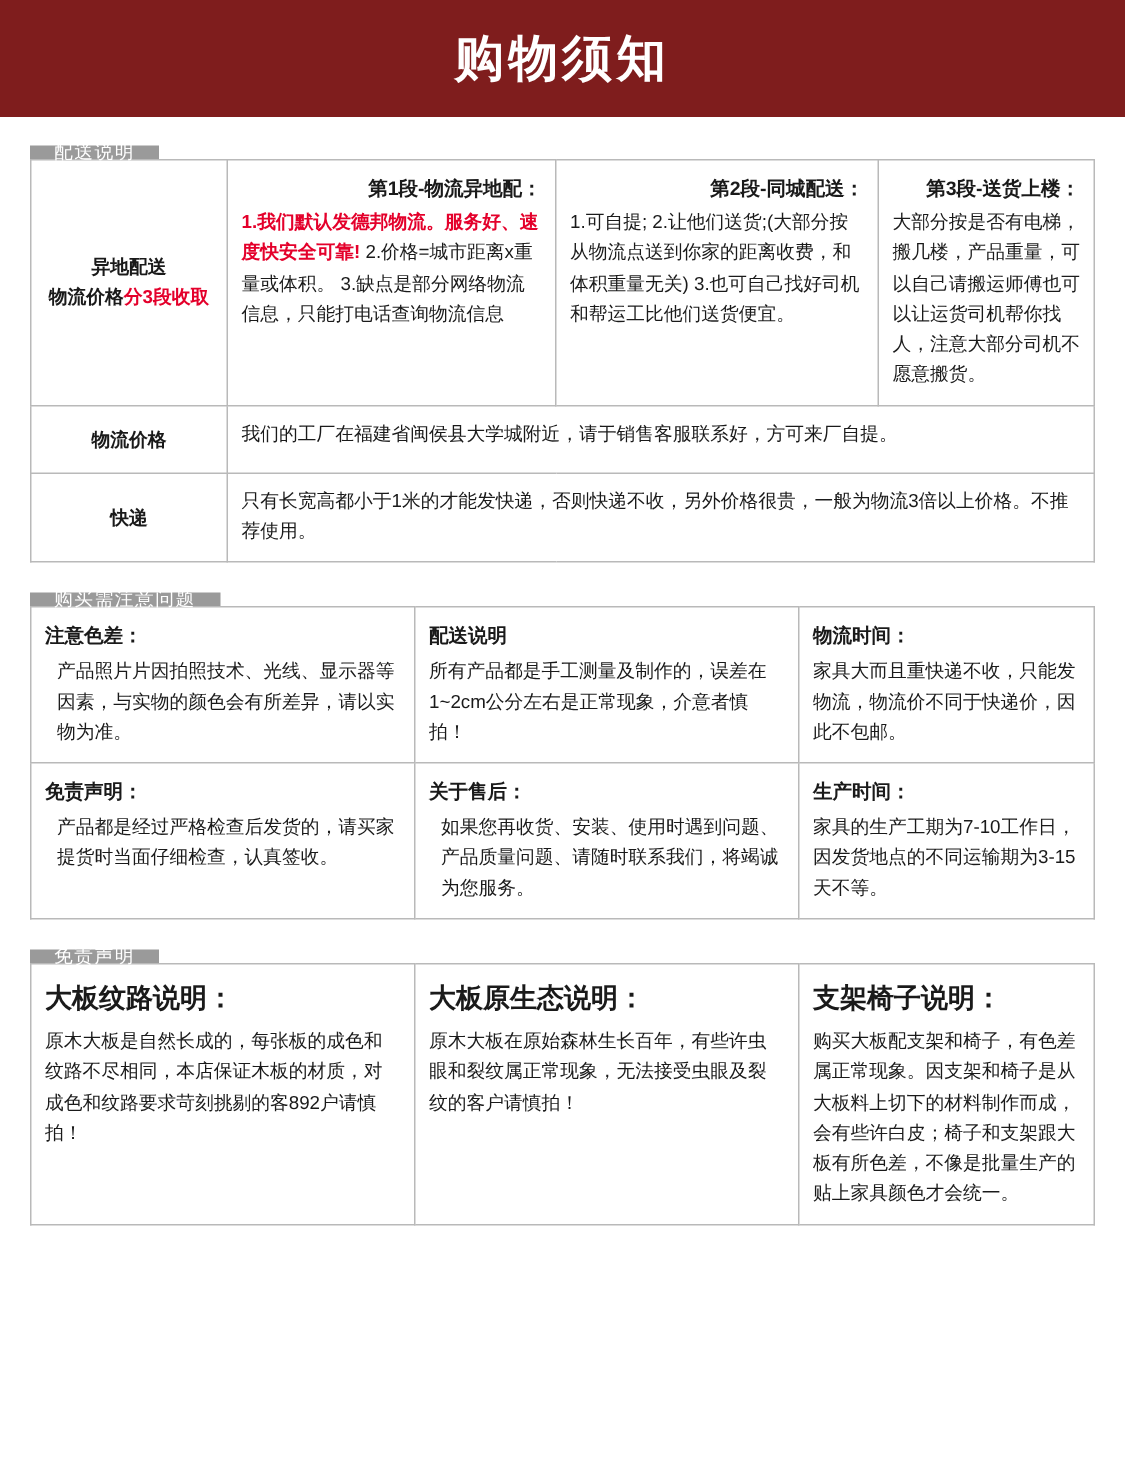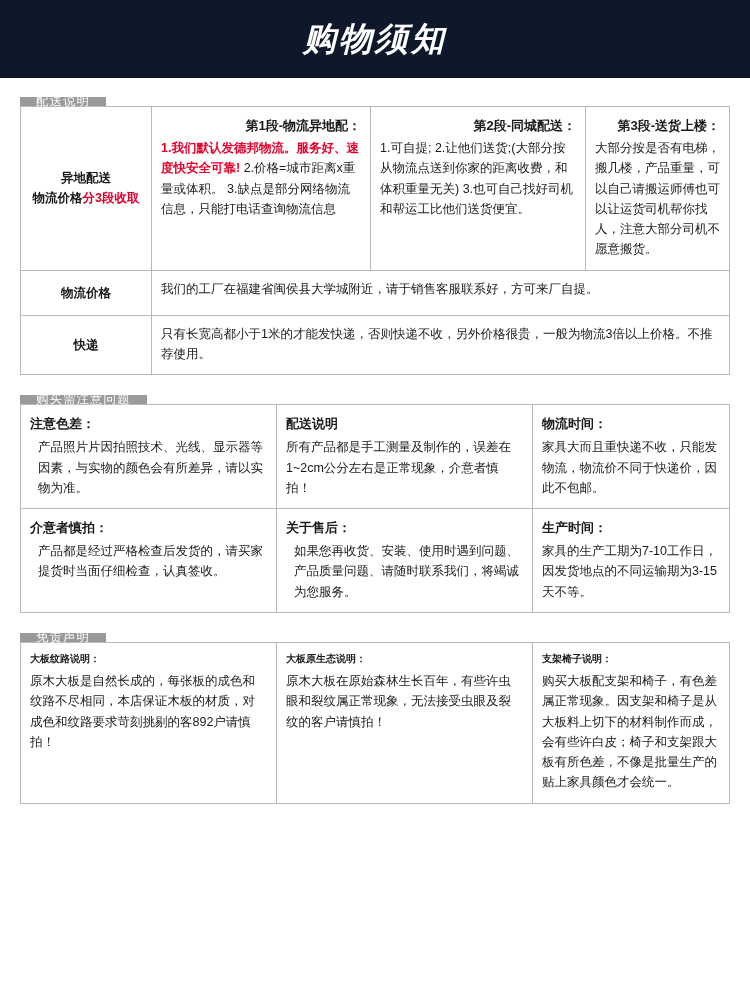--- a/index.html
+++ b/index.html
@@ -13,25 +13,24 @@
     color: #1a1a1a;
   }
   .page {
     width: 750px;
     position: relative;
     background: #fff;
   }
   
   .header {
     height: 78px;
-    background: #0f172a;
+    background: #7f1d1d;
     display: flex;
     align-items: center;
     justify-content: center;
-    font-style: italic;
   }
   .header-title {
     color: #ffffff;
     font-size: 33px;
     font-weight: bold;
     letter-spacing: 3px;
   }
   
   .section {
     padding: 0 20px;
@@ -97,21 +96,21 @@
   }
   .note-body {
     display: block;
     text-indent: 0;
     padding-left: 8px;
   }
   .note-body-flat { display: block; }
   
   .disc-head {
     font-weight: bold;
-    font-size: 10px;
+    font-size: 18px;
     display: block;
     margin-bottom: 4px;
   }
   .disc-body { display: block; }
   .mold-cell { padding: 9px 10px 12px 10px !important; }
   .mold-head {
     font-weight: bold;
     font-size: 13.5px;
     display: block;
     margin-bottom: 3px;
@@ -185,21 +184,21 @@
           <span class="note-head">配送说明</span>
           <span class="note-body-flat">所有产品都是手工测量及制作的，误差在1~2cm公分左右是正常现象，介意者慎拍！</span>
         </td>
         <td>
           <span class="note-head">物流时间：</span>
           <span class="note-body-flat">家具大而且重快递不收，只能发物流，物流价不同于快递价，因此不包邮。</span>
         </td>
       </tr>
       <tr>
         <td>
-          <span class="note-head">介意者慎拍：</span>
+          <span class="note-head">免责声明：</span>
           <span class="note-body">产品都是经过严格检查后发货的，请买家提货时当面仔细检查，认真签收。</span>
         </td>
         <td>
           <span class="note-head">关于售后：</span>
           <span class="note-body">如果您再收货、安装、使用时遇到问题、产品质量问题、请随时联系我们，将竭诚为您服务。</span>
         </td>
         <td>
           <span class="note-head">生产时间：</span>
           <span class="note-body-flat">家具的生产工期为7-10工作日，因发货地点的不同运输期为3-15天不等。</span>
         </td>

